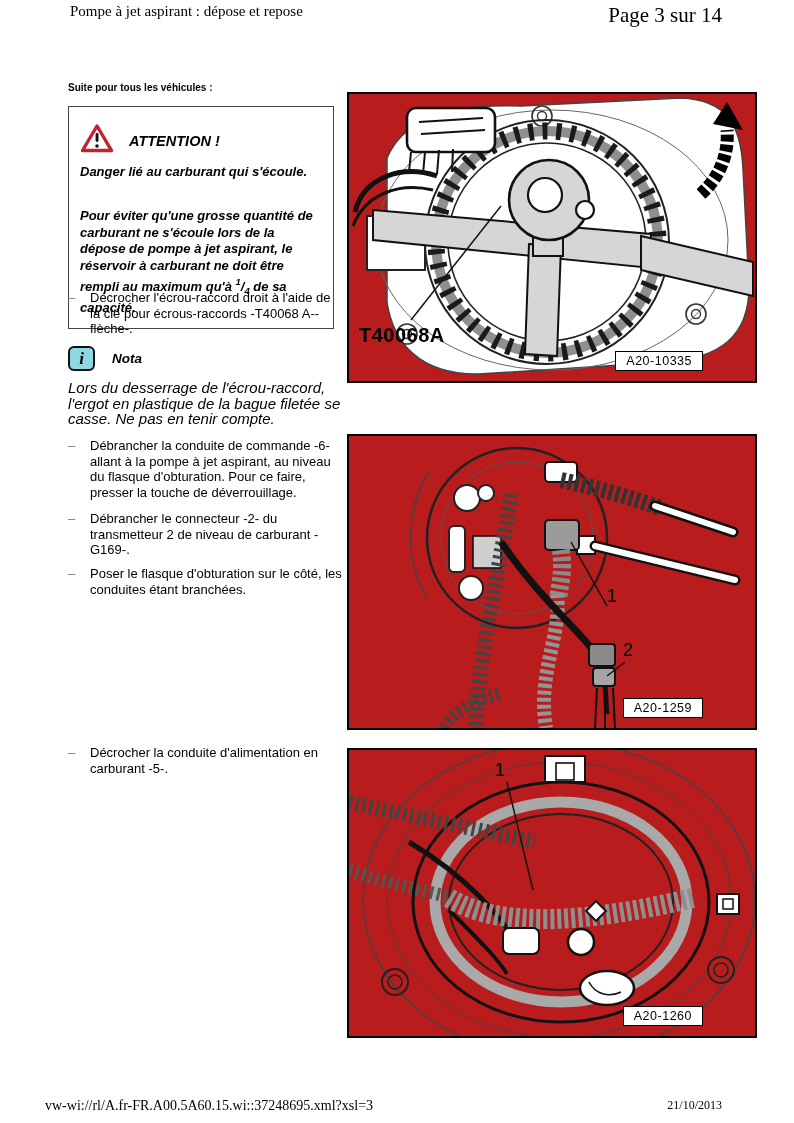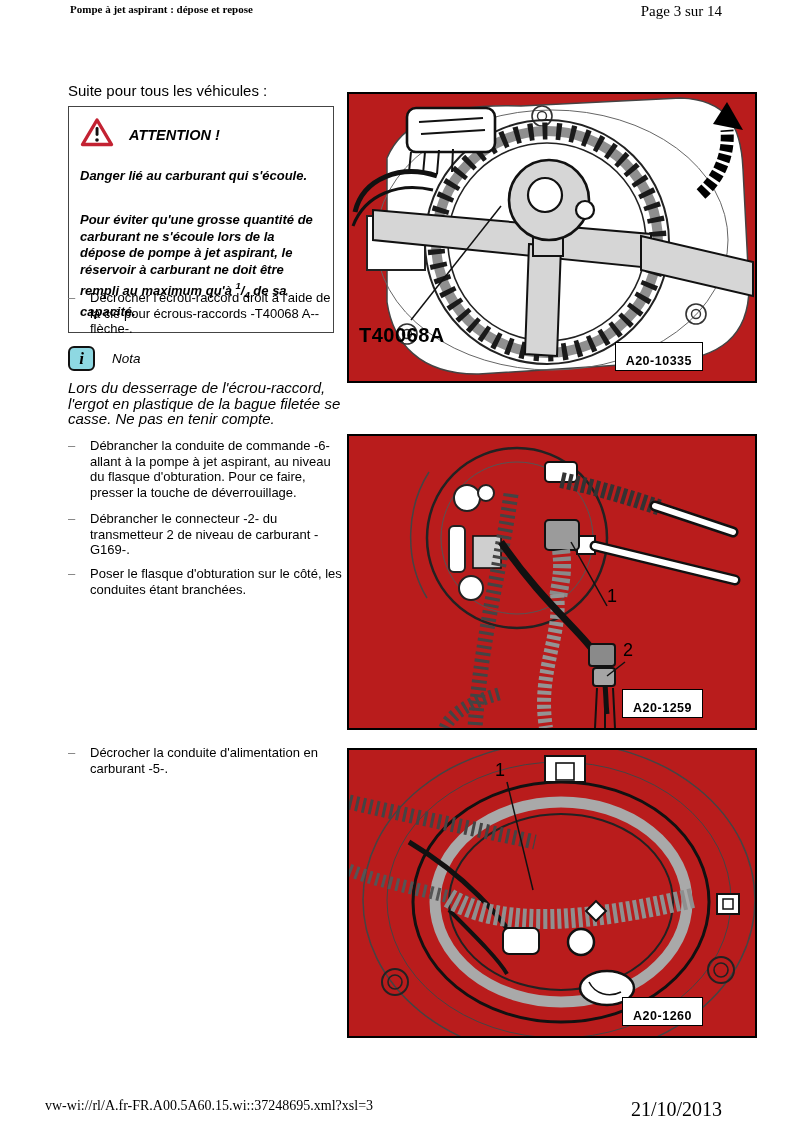--- a/index.html
+++ b/index.html
@@ -4,62 +4,62 @@
 <style>
   html,body{margin:0;padding:0;}
   body{
     width:794px;height:1123px;position:relative;background:#ffffff;
     font-family:"Liberation Sans",sans-serif;color:#000;overflow:hidden;
   }
   .abs{position:absolute;}
   .serif{font-family:"Liberation Serif",serif;}
 
   
-  .hdr-title{left:70px;top:3px;font-size:11px;font-weight:bold;}
-  .hdr-page{right:72px;top:3px;font-size:15px;}
+  .hdr-title{left:70px;top:3px;font-size:15px;}
+  .hdr-page{right:72px;top:3px;font-size:21px;}
   .ftr-src{left:45px;top:1098px;font-size:14px;}
-  .ftr-date{right:72px;top:1098px;font-size:20px;}
+  .ftr-date{right:72px;top:1098px;font-size:12px;}
 
   
-  .section-title{left:68px;top:82px;font-size:15px;font-weight:normal;}
+  .section-title{left:68px;top:82px;font-size:10px;font-weight:bold;}
 
   .attention-box{
     left:68px;top:106px;width:266px;border:1px solid #444;background:#fff;
-    box-sizing:border-box;padding:10px 11px 12px 11px;
+    box-sizing:border-box;padding:16px 11px 12px 11px;
   }
   .att-head{display:flex;align-items:center;gap:15px;margin-bottom:4px;}
   .att-title{font-size:14.5px;font-weight:bold;font-style:italic;}
-  .att-lead{font-size:13px;font-weight:bold;font-style:italic;line-height:16px;margin-top:16px;}
+  .att-lead{font-size:13px;font-weight:bold;font-style:italic;line-height:16px;margin-top:6px;}
   .att-body{font-size:13px;font-weight:bold;font-style:italic;line-height:16.5px;margin-top:28px;}
   .frac-num{font-size:9.5px;vertical-align:6px;}
   .frac-den{font-size:9.5px;vertical-align:-3px;}
 
   .step{position:absolute;left:68px;width:276px;display:flex;font-size:13px;line-height:15.5px;}
   .step .marker{width:22px;flex:0 0 22px;color:#7a7a7a;}
   .step .txt{flex:1;}
 
   .nota-icon{
     left:68px;top:346px;width:27px;height:25px;background:#8ed8e2;
     border:2px solid #111;border-radius:6px;box-sizing:border-box;
     display:flex;align-items:center;justify-content:center;
     font-family:"Liberation Serif",serif;font-weight:bold;font-style:italic;
     font-size:17px;color:#000;
   }
-  .nota-label{left:112px;top:351px;font-size:13.5px;font-weight:normal;font-style:italic;text-align:right;}
+  .nota-label{left:112px;top:351px;font-size:13.5px;font-weight:bold;font-style:italic;text-align:right;}
   .nota-text{left:68px;top:380px;width:278px;font-size:15px;font-style:italic;line-height:15.5px;}
 
   
   .figure{position:absolute;left:347px;width:406px;border:2px solid #000;background:#b91c1c;}
   .fig1{top:92px;height:287px;}
   .fig2{top:434px;height:292px;}
   .fig3{top:748px;height:286px;}
   .figure svg{position:absolute;left:0;top:0;}
   .fig-ref{
     position:absolute;right:52px;bottom:10px;border:1px solid #000;background:#fff;
-    font-size:12.5px;padding:11px 10px 2px 10px;letter-spacing:.5px;font-weight:bold;
+    font-size:12.5px;padding:2px 10px 2px 10px;letter-spacing:.5px;
   }
   .tool-label{position:absolute;left:10px;bottom:34px;font-size:20px;font-weight:bold;letter-spacing:.5px;}
   .callout{position:absolute;font-size:18px;}
 </style>
 </head>
 <body>
 
 <div class="abs serif hdr-title">Pompe à jet aspirant : dépose et repose</div>
 <div class="abs serif hdr-page">Page 3 sur 14</div>
 

